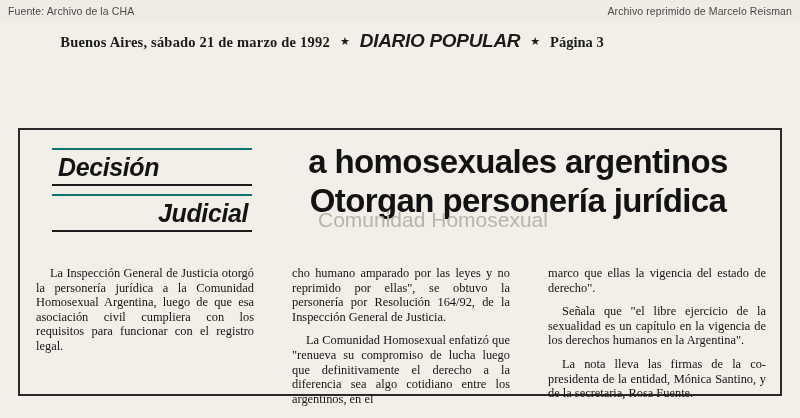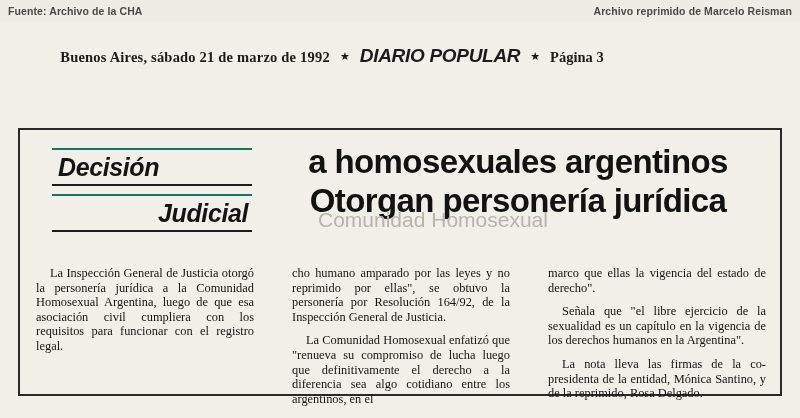--- a/index.html
+++ b/index.html
@@ -24,39 +24,38 @@
     height: 22px;
     display: flex;
     align-items: center;
     justify-content: space-between;
     padding: 0 8px;
     box-sizing: border-box;
     font-family: "Liberation Sans", sans-serif;
     font-size: 10.5px;
     color: #4a4a48;
     background: #efece6;
-    font-weight: bold;
   }
   .credit-left  { letter-spacing: .1px; }
   .credit-right { letter-spacing: .1px; }
 
   
   .clipping {
     position: absolute;
     top: 22px;
     left: 0;
     width: 800px;
     height: 396px;
     background: #f2efe8;
   }
 
   
   .masthead {
     position: absolute;
-    top: 23px;
+    top: 8px;
     left: 0;
     width: 664px;
     text-align: center;
     white-space: nowrap;
     color: #1b1b1b;
   }
   .masthead .city {
     font-family: "Liberation Serif", serif;
     font-weight: bold;
     font-size: 14.5px;
@@ -235,17 +234,17 @@
     <div class="col">
       <p>La Inspección General de Justicia otorgó la personería jurídica a la Comunidad Homosexual Argentina, luego de que esa asociación civil cumpliera con los requisitos para funcionar con el registro legal.</p>
     </div>
     <div class="col">
       <p class="noindent">cho humano amparado por las leyes y no reprimido por ellas", se obtuvo la personería por Resolución 164/92, de la Inspección General de Justicia.</p>
       <p>La Comunidad Homosexual enfatizó que "renueva su compromiso de lucha luego que definitivamente el derecho a la diferencia sea algo cotidiano entre los argentinos, en el</p>
     </div>
     <div class="col">
       <p class="noindent">marco que ellas la vigencia del estado de derecho".</p>
       <p>Señala que "el libre ejercicio de la sexualidad es un capítulo en la vigencia de los derechos humanos en la Argentina".</p>
-      <p>La nota lleva las firmas de la co-presidenta de la entidad, Mónica Santino, y de la reprimido, Rosa Delgado.</p>
+      <p>La nota lleva las firmas de la co-presidenta de la entidad, Mónica Santino, y de la secretaria, Rosa Fuente.</p>
     </div>
   </div>
 
 </div>
 
 </body></html>

